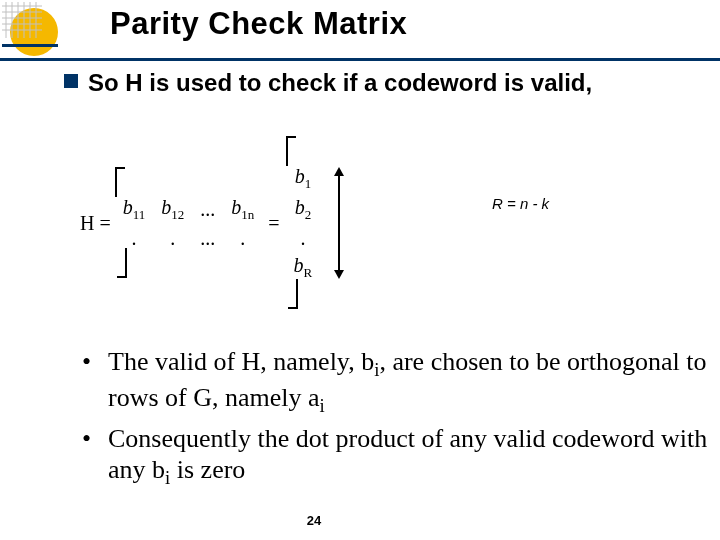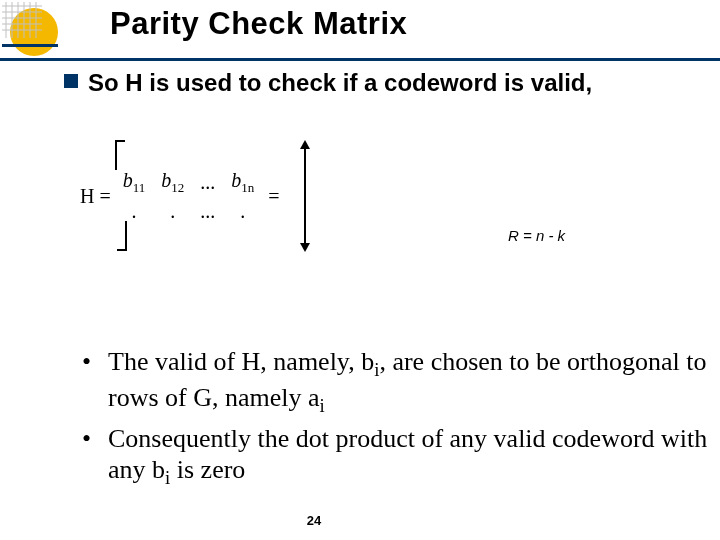--- a/index.html
+++ b/index.html
@@ -124,24 +124,23 @@
     border-left: 5px solid transparent;
     border-right: 5px solid transparent;
   }
   .arrow-head-up { border-bottom: 9px solid #000; }
   .arrow-head-down { border-top: 9px solid #000; }
   .arrow-label {
     position: absolute;
     font-family: Arial, sans-serif;
     font-style: italic;
     font-size: 15px;
-    left: 508px;
+    left: 492px;
     top: 195px;
     white-space: nowrap;
-    margin-top: 32px;
   }
   .bullets {
     position: absolute;
     left: 42px;
     top: 320px;
     width: 640px;
     font-family: "Times New Roman", Times, serif;
     font-size: 26px;
     line-height: 1.2;
   }
@@ -217,20 +216,41 @@
           <td class="nrm">...</td>
           <td class="nrm">.</td>
         </tr>
       </tbody>
         </table>
     </span>
   </span>
 
   <span class="heq" style="padding:0 6px">=</span>
 
+  <span class="bracket">
+    <span class="bracket-inner">
+      <span class="tick-tr"></span><span class="tick-br"></span>
+      <table class="mat">
+        <tbody>
+            <tr>
+              <td><span>b</span><span class="sub">1</span></td>
+            </tr>
+        <tr>
+              <td><span>b</span><span class="sub">2</span></td>
+            </tr>
+        <tr>
+              <td class="nrm">.</td>
+            </tr>
+        <tr>
+              <td><span>b</span><span class="sub">R</span></td>
+            </tr>
+      </tbody>
+        </table>
+    </span>
+  </span>
 
   <span class="arrow-block" style="height:112px">
     <span class="arrow-head-up"></span>
     <span class="arrow-line"></span>
     <span class="arrow-head-down"></span>
   </span>
 </div>
 <div class="arrow-label">R = n - k</div>
 
 <ul class="bullets">

